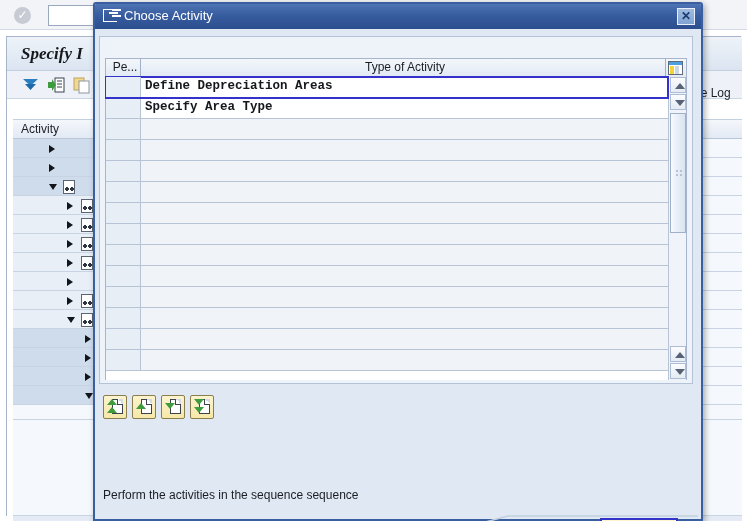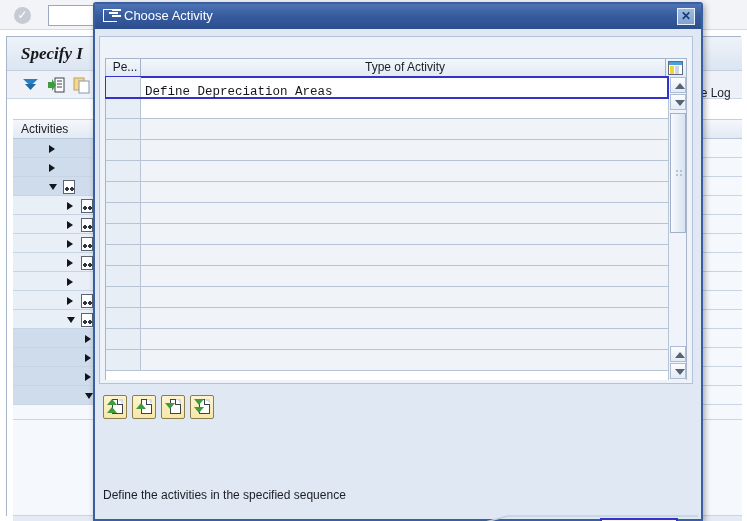--- a/index.html
+++ b/index.html
@@ -237,23 +237,23 @@
     position: absolute; left: 0; width: 562px; height: 21px;
     border-bottom: 1px solid #b6c4d6;
   }
   .grow-pe {
     position: absolute; left: 0; top: 0; width: 35px; height: 20px;
     background: #e8eef6;
     border-right: 1px solid #b6c4d6;
   }
   .grow-name {
     position: absolute; left: 36px; top: 0; height: 20px;
-    padding: 8px 0 0 3px;
+    padding: 2px 0 0 3px;
     font-family: "Liberation Mono", monospace;
-    font-size: 12.5px; color: #14171c; white-space: nowrap;
+    font-size: 12.5px; color: #14171c; white-space: nowrap; font-weight: bold;
   }
   .grow.selected {
     outline: 2px solid #3333cc;
     outline-offset: -1px;
     z-index: 3;
   }
   .grow.empty { background: #f0f4f9; }
   .grow.empty .grow-pe { background: #e8eef6; }
 
   
@@ -371,21 +371,21 @@
       </div>
       <div class="bg-tb-icon" style="left:66px;">
         <svg width="19" height="19" viewBox="0 0 19 19">
           <rect x="1" y="2" width="10" height="12" fill="#f3d98b" stroke="#b9a25c"></rect>
           <rect x="6" y="5" width="10" height="12" fill="#ffffff" stroke="#8d97a6"></rect>
         </svg>
       </div>
     </div>
 
     <div id="bg-colhead">
-      <div id="bg-colhead-label">Activities</div>
+      <div id="bg-colhead-label">Activity</div>
       <div id="bg-colhead-sep"></div>
     </div>
 
     <div id="bg-tree">
       <div id="bg-tree-right">
           <div class="tree-rowline" style="top: 18px;"></div>
           <div class="tree-rowline" style="top: 37px;"></div>
           <div class="tree-rowline" style="top: 56px;"></div>
           <div class="tree-rowline" style="top: 75px;"></div>
           <div class="tree-rowline" style="top: 94px;"></div>
@@ -478,20 +478,21 @@
           </div>
         </div>
 
         <div id="grid-rows">
             <div class="grow selected" style="top: 0px;">
               <div class="grow-pe"></div>
               <div class="grow-name">Define Depreciation Areas</div>
             </div>
             <div class="grow" style="top: 21px;">
               <div class="grow-pe"></div>
+              <div class="grow-name">Specify Area Type</div>
             </div>
             <div class="grow empty" style="top: 42px;">
               <div class="grow-pe"></div>
             </div>
             <div class="grow empty" style="top: 63px;">
               <div class="grow-pe"></div>
             </div>
             <div class="grow empty" style="top: 84px;">
               <div class="grow-pe"></div>
             </div>
@@ -556,21 +557,21 @@
           <span class="pg-sheet"></span>
           <span class="pg-arrow pg-dn" style="top: 7px;"></span>
         </div>
         <div class="act-btn" style="left: 87px;">
           <span class="pg-sheet"></span>
           <span class="pg-arrow pg-dn" style="top: 3px;"></span>
           <span class="pg-arrow pg-dn" style="top: 11px;"></span>
         </div>
       </div>
 
-    <div id="hint-text">Define the activities in the specified sequence</div>
+    <div id="hint-text">Perform the activities in the sequence sequence</div>
 
     <div id="dlg-footer-sep">
       <svg width="600" height="14" viewBox="0 0 600 14">
         <path d="M0,9 L380,9 L410,1 L600,1" fill="none" stroke="#c2cfdf" stroke-width="1.4"></path>
       </svg>
     </div>
 
     <div id="choose-wrap">
       
       

